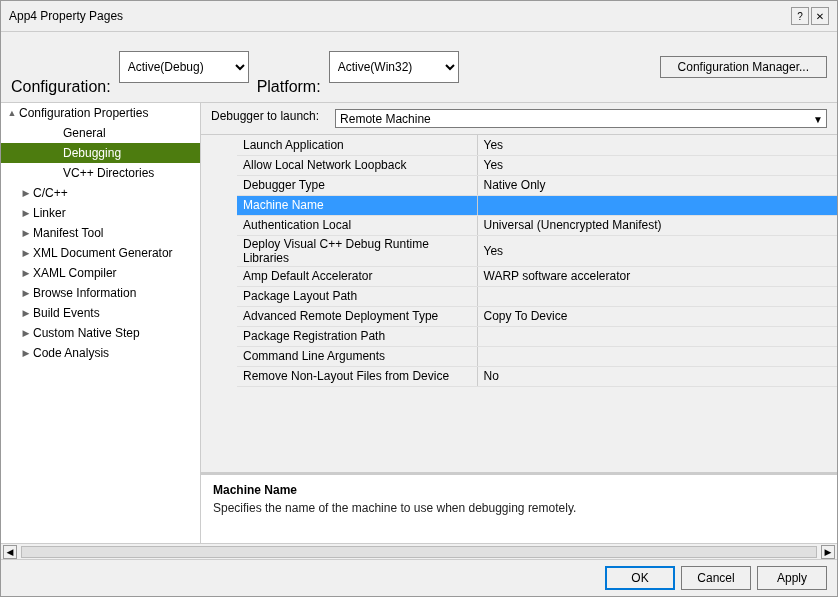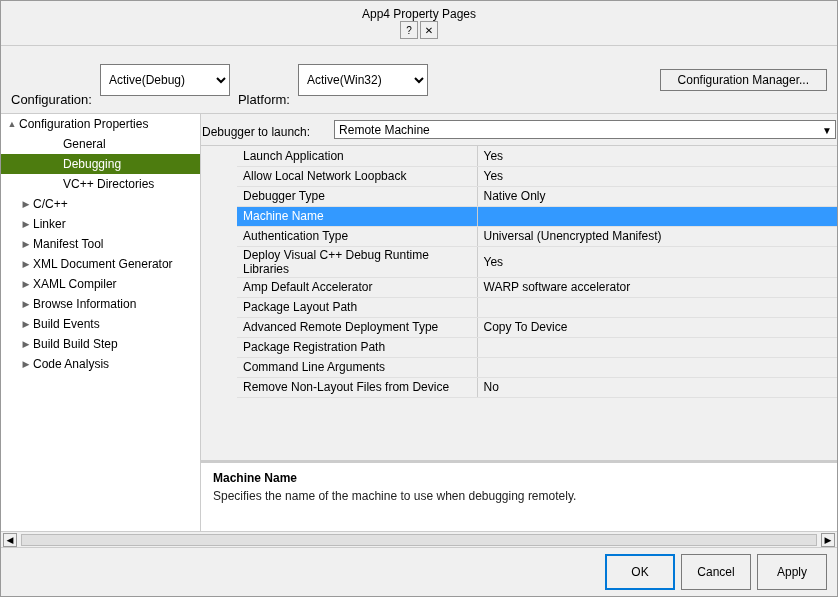--- a/index.html
+++ b/index.html
@@ -24,21 +24,20 @@
       flex-direction: column;
     }
     .title-bar {
       background: #f0f0f0;
       padding: 6px 8px;
       display: flex;
       align-items: center;
       justify-content: space-between;
       border-bottom: 1px solid #ccc;
       user-select: none;
-      flex-direction: column;
     }
     .title-bar-title {
       font-size: 12px;
       font-weight: normal;
     }
     .title-bar-controls {
       display: flex;
       gap: 2px;
     }
     .title-btn {
@@ -53,21 +52,21 @@
       font-size: 10px;
     }
 
     .config-bar {
       display: flex;
       align-items: center;
       padding: 6px 10px;
       gap: 8px;
       background: #f0f0f0;
     }
-    .config-label { font-size: 13px; margin-top: 40px; }
+    .config-label { font-size: 16px; margin-top: 40px; }
     .config-select {
       height: 32px;
       font-size: 12px;
       border: 1px solid #7a7a7a;
       background: white;
       padding: 0 4px;
       min-width: 130px;
     }
     .config-btn {
       height: 22px;
@@ -123,23 +122,23 @@
     
     .right-panel {
       flex: 1;
       display: flex;
       flex-direction: column;
       overflow: hidden;
     }
 
     .debugger-bar {
       display: flex;
-      align-items: flex-end;
-      padding: 6px 1px;
-      gap: 24px;
+      align-items: flex-start;
+      padding: 6px 10px;
+      gap: 16px;
     }
     .debugger-label { font-size: 12px; }
 
     .debugger-select-wrapper {
       position: relative;
       flex: 1;
     }
     .debugger-select {
       width: 100%;
       height: 19px;
@@ -226,21 +225,21 @@
     .bottom-bar {
       display: flex;
       justify-content: flex-end;
       align-items: center;
       padding: 6px 10px;
       gap: 6px;
       background: #f0f0f0;
       border-top: 1px solid #ccc;
     }
     .bottom-btn {
-      height: 36px;
+      height: 24px;
       min-width: 70px;
       padding: 0 14px;
       font-size: 12px;
       border: 1px solid #7a7a7a;
       background: #f0f0f0;
       cursor: pointer;
     }
     .bottom-btn.default-btn {
       border: 2px solid #0078d7;
     }
@@ -348,21 +347,21 @@
         <div class="tree-item tree-indent-1">
           <span class="tree-toggle">▶</span>
           <span>Browse Information</span>
         </div>
         <div class="tree-item tree-indent-1">
           <span class="tree-toggle">▶</span>
           <span>Build Events</span>
         </div>
         <div class="tree-item tree-indent-1">
           <span class="tree-toggle">▶</span>
-          <span>Build Build Step</span>
+          <span>Custom Native Step</span>
         </div>
         <div class="tree-item tree-indent-1">
           <span class="tree-toggle">▶</span>
           <span>Code Analysis</span>
         </div>
       </div>
 
     <div class="right-panel">
       <div class="debugger-bar">
         <label class="debugger-label">Debugger to launch:</label>
@@ -389,21 +388,21 @@
                 <td class="prop-name-col">Debugger Type</td>
                 <td class="prop-value-col">Native Only</td>
               </tr>
               <tr class="prop-row selected">
                 <td class="prop-name-col">Machine Name</td>
                 <td class="prop-value-col">
                   <div class="row-dropdown-btn">▼</div>
                 </td>
               </tr>
               <tr class="prop-row">
-                <td class="prop-name-col">Authentication Type</td>
+                <td class="prop-name-col">Authentication Local</td>
                 <td class="prop-value-col">Universal (Unencrypted Manifest)</td>
               </tr>
               <tr class="prop-row">
                 <td class="prop-name-col">Deploy Visual C++ Debug Runtime Libraries</td>
                 <td class="prop-value-col">Yes</td>
               </tr>
               <tr class="prop-row">
                 <td class="prop-name-col">Amp Default Accelerator</td>
                 <td class="prop-value-col">WARP software accelerator</td>
               </tr>

